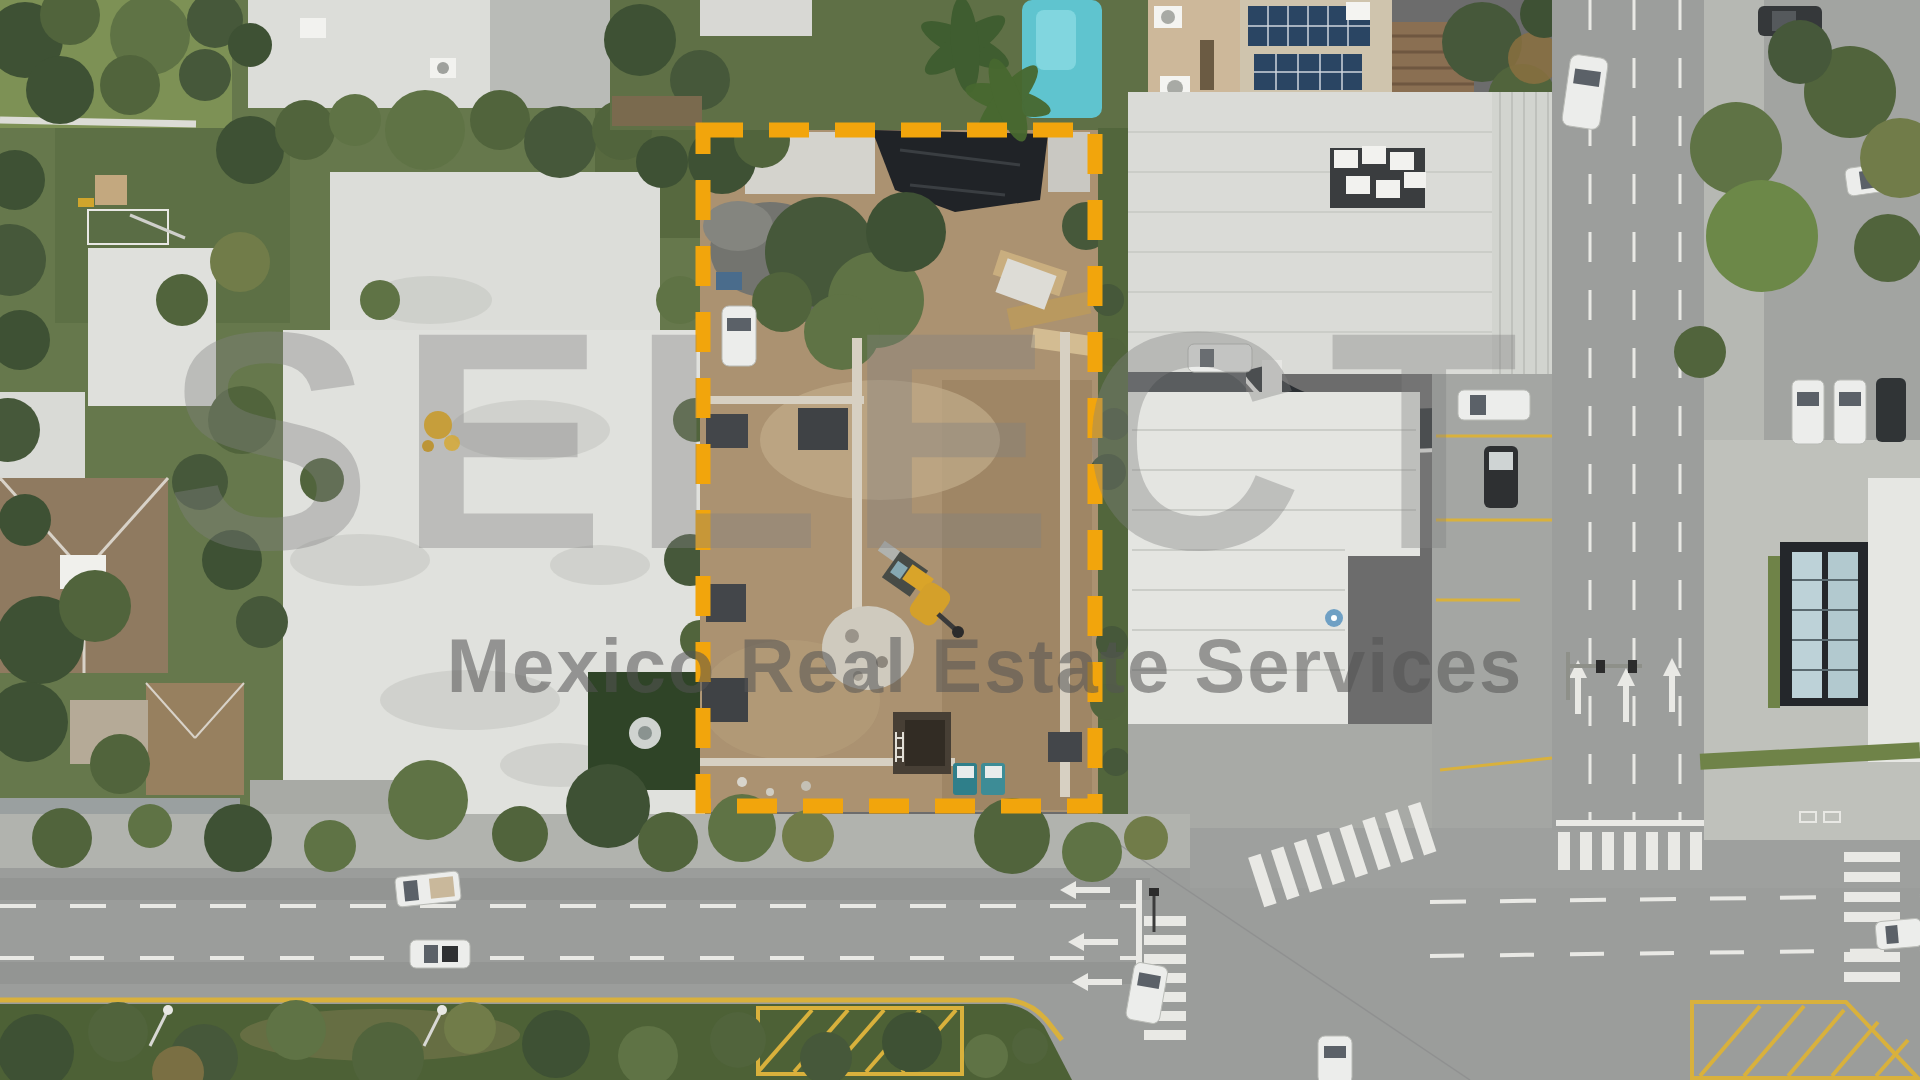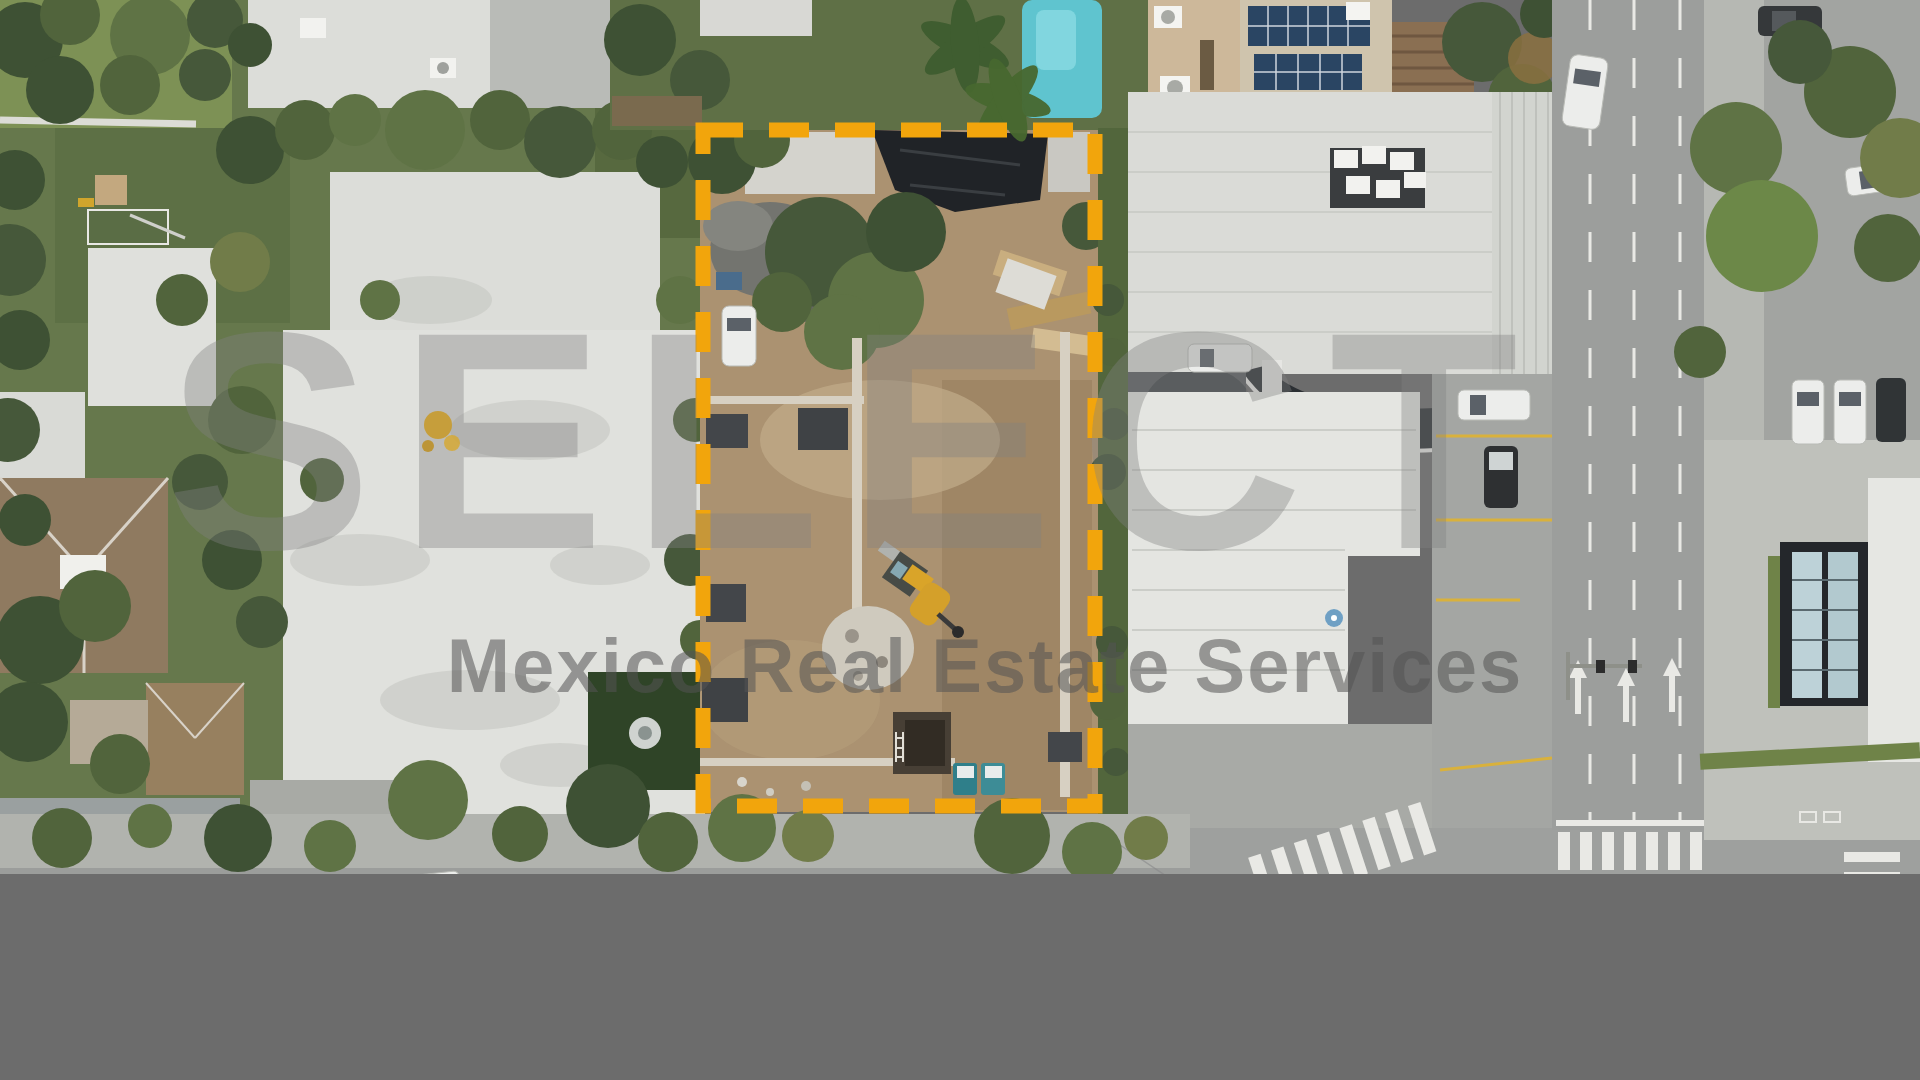--- a/index.html
+++ b/index.html
@@ -1,16 +1,16 @@
 <!DOCTYPE html>
 <html><head>
 <meta charset="utf-8">
 <style>
   html,body{margin:0;padding:0;background:#6c6c6c;}
-  .stage{width:1920px;height:874px;overflow:hidden;position:relative;text-align:center;}
+  .stage{width:1920px;height:1080px;overflow:hidden;position:relative;text-align:center;}
   svg{display:block;font-family:"Liberation Sans",sans-serif;}
   .t1{fill:#3e5134}.t2{fill:#51643c}.t3{fill:#5f7345}.t4{fill:#717c49}.t5{fill:#46583a}
   .white-car{fill:#ECEDEB;stroke:#b9bbb6;stroke-width:1}
   .win{fill:#5B6168}
   .zebra{fill:#E9E9E5}
   .lane{stroke:#E9E9E5;stroke-width:4;fill:none}
   .lane3{stroke:#E9E9E5;stroke-width:3;fill:none}
   .ylw{stroke:#D9B13C;fill:none}
   .mottle{fill:#c2c4c0;opacity:.55}
   .seam{stroke:#cbcdc8;stroke-width:2}

